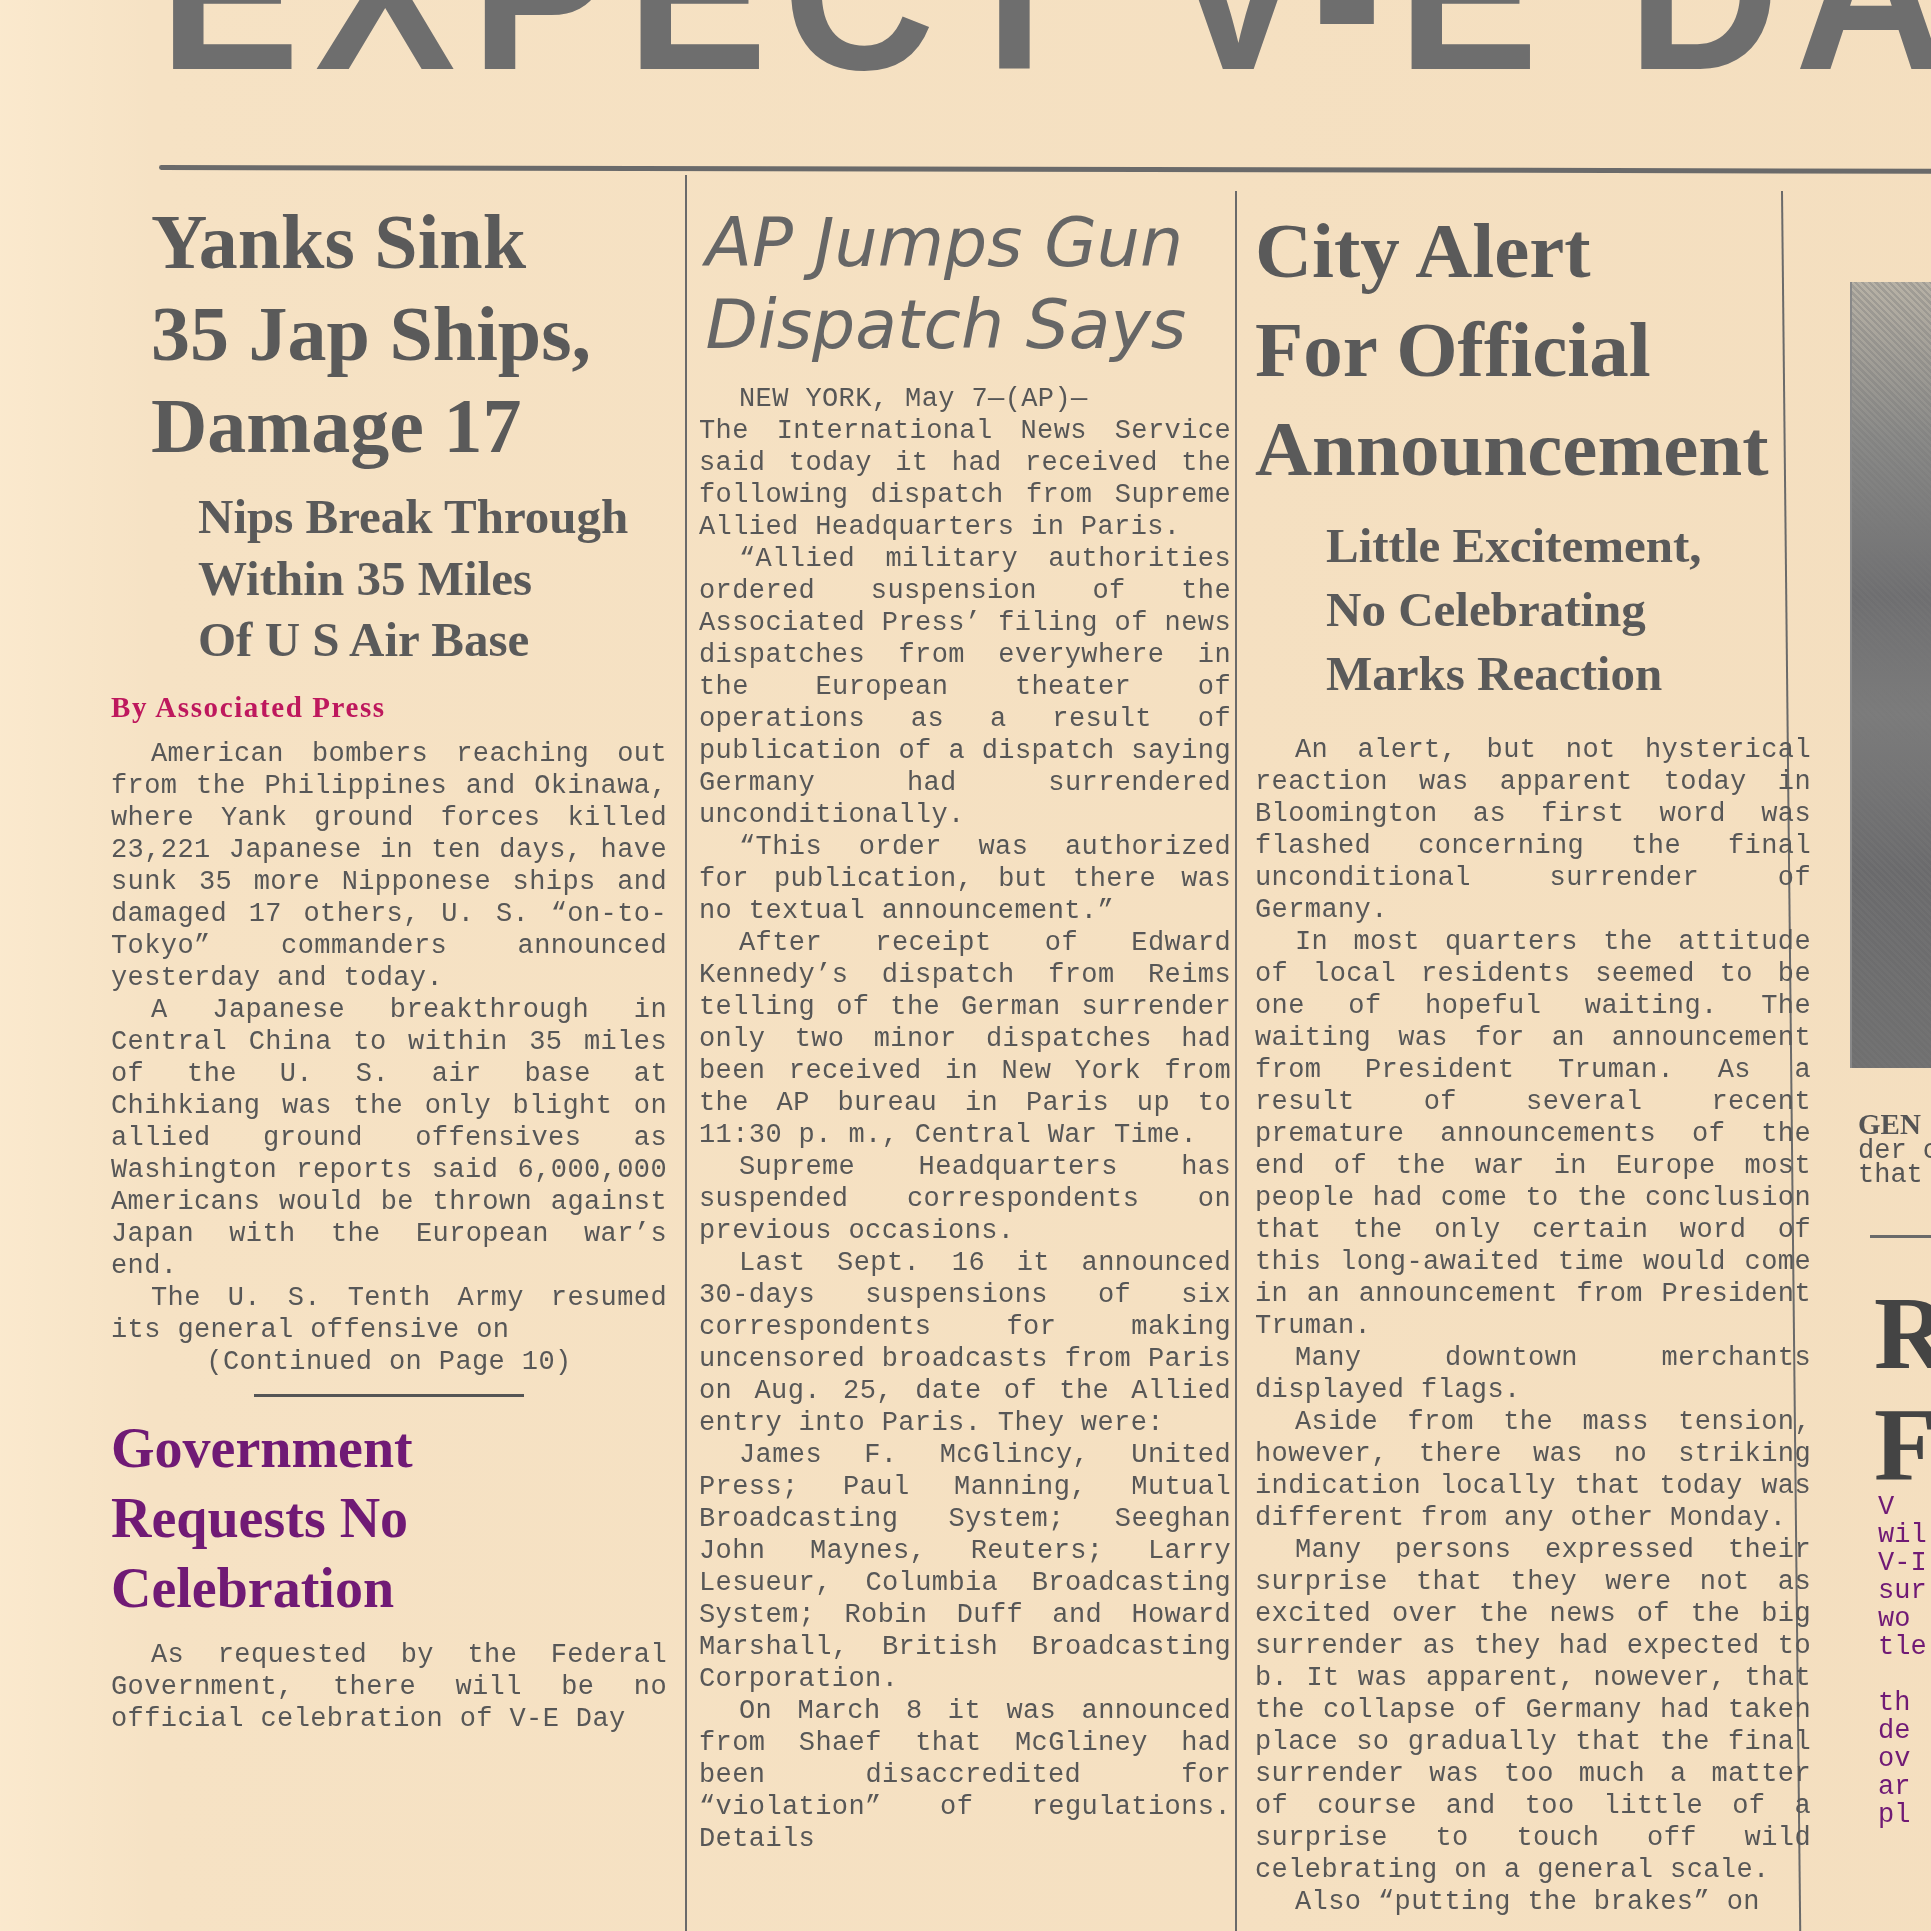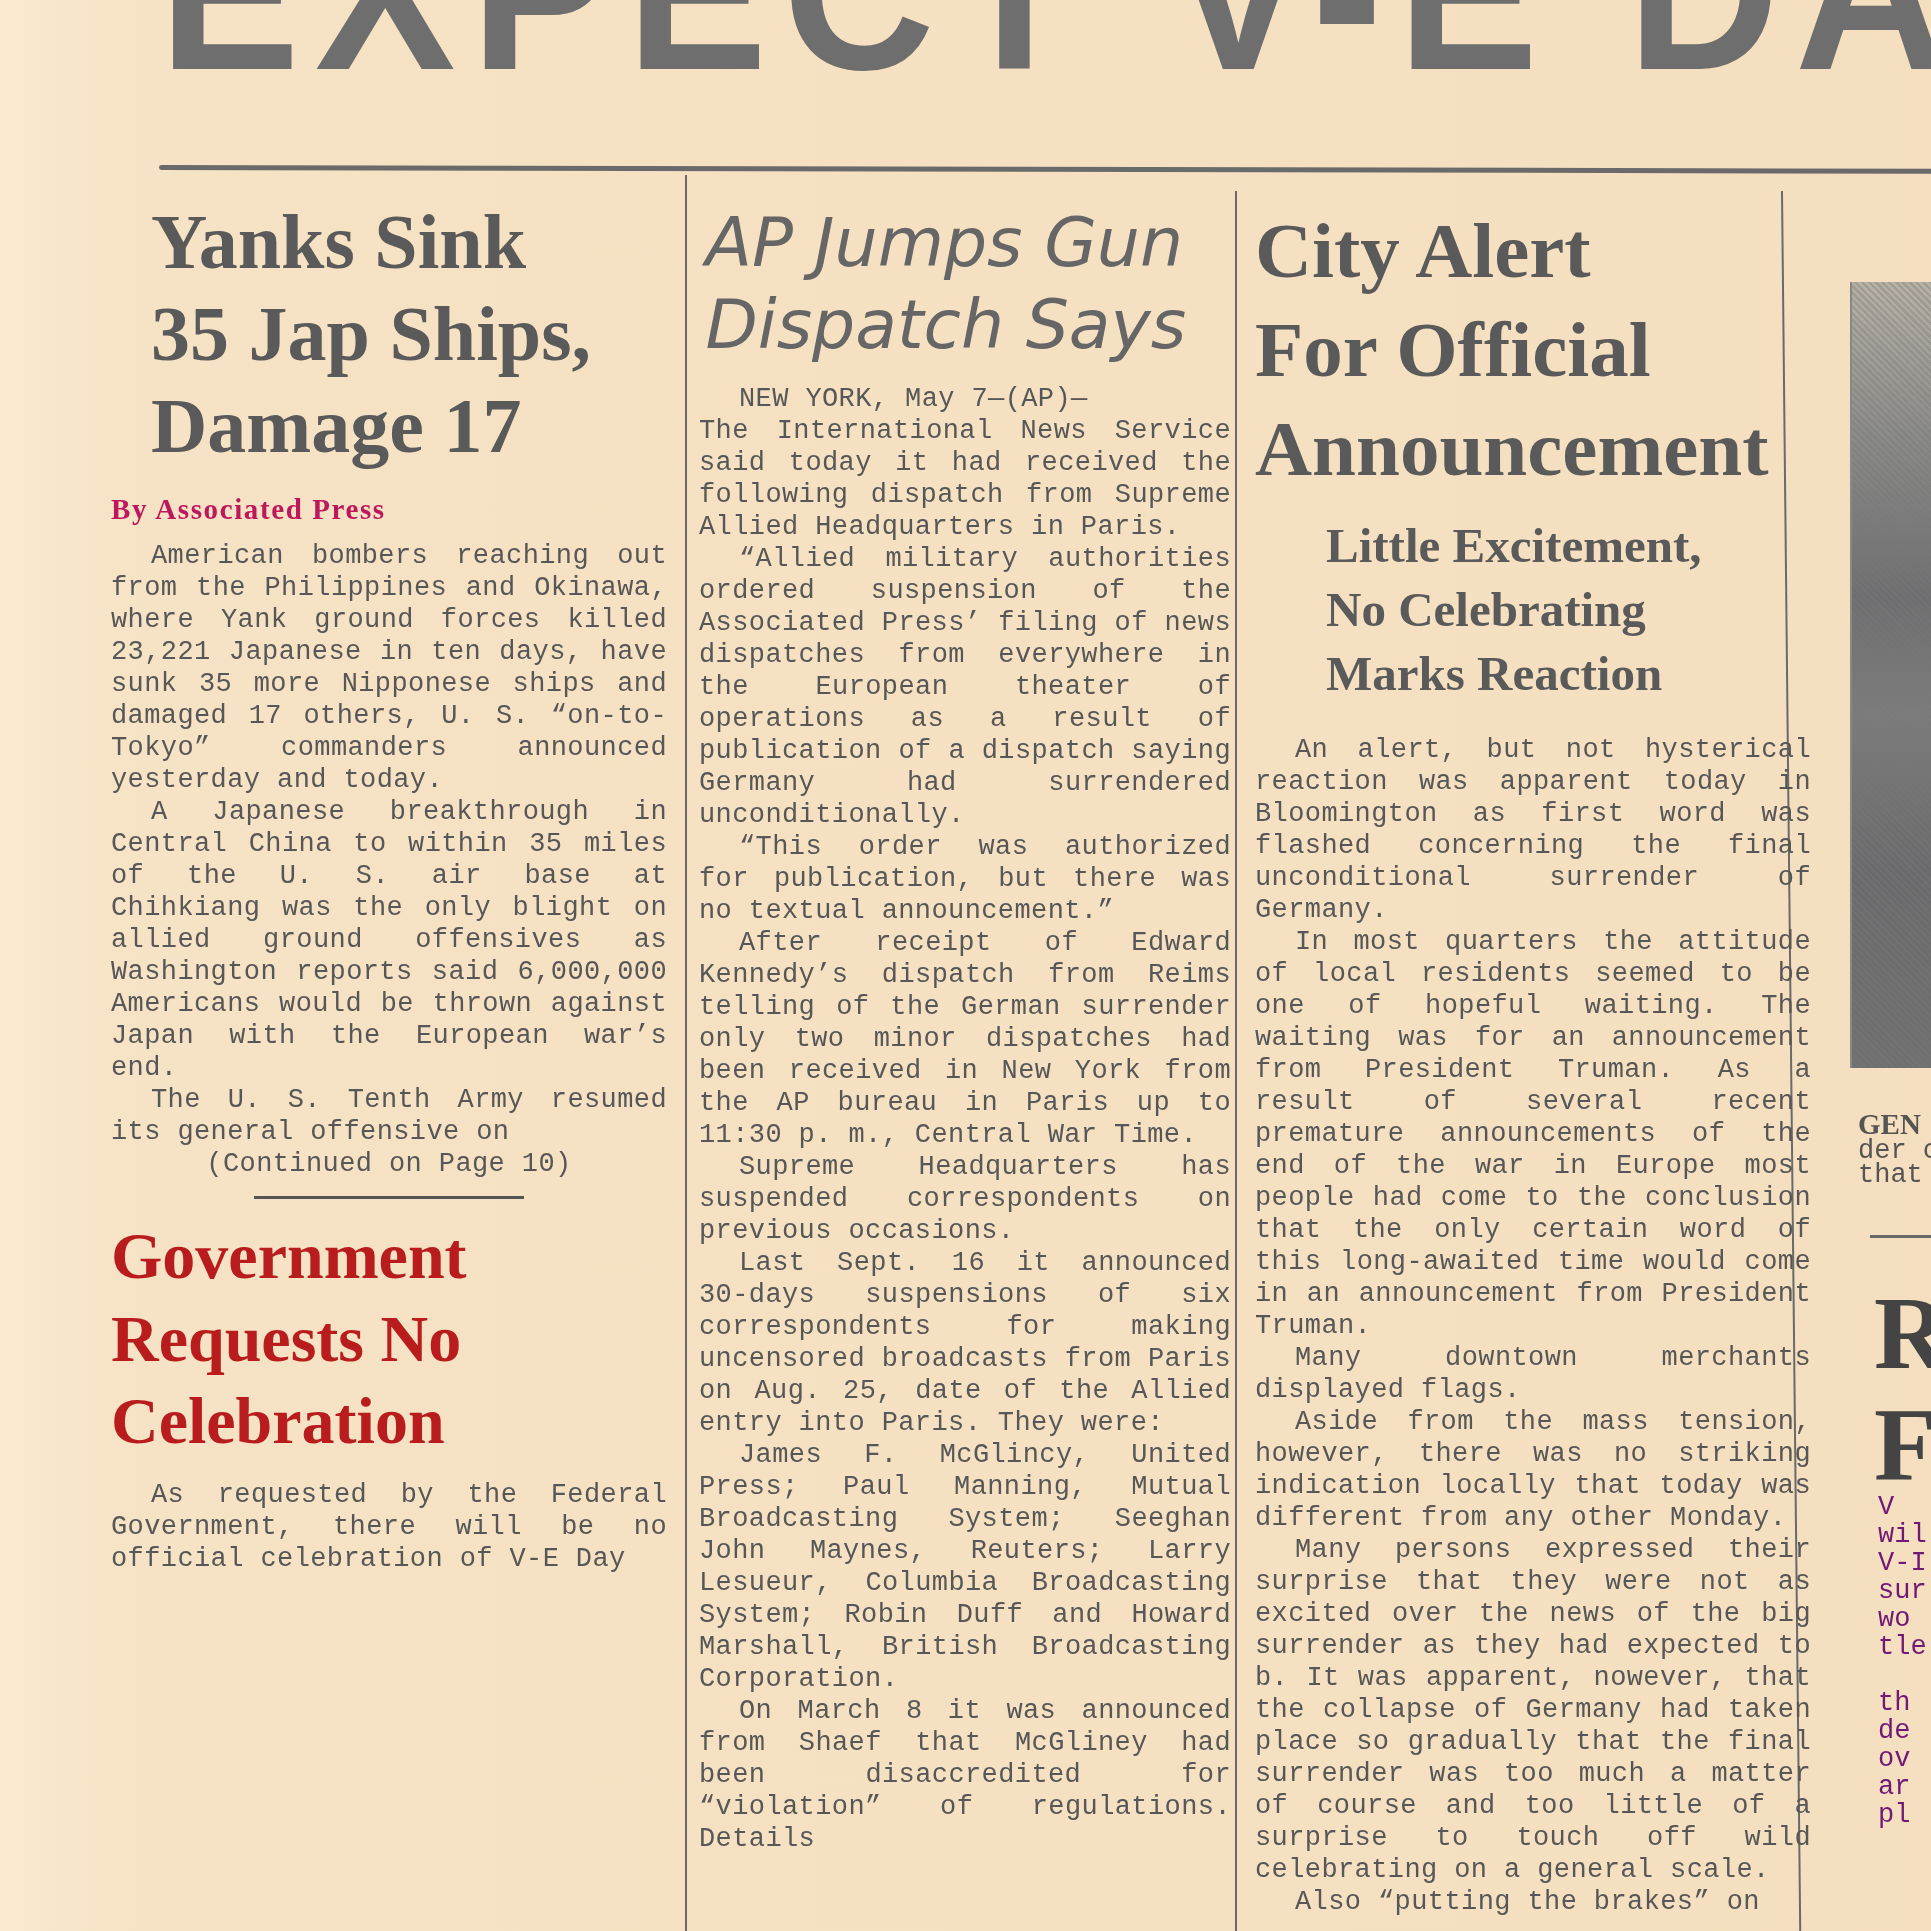--- a/index.html
+++ b/index.html
@@ -48,29 +48,34 @@
 <div class="vrule" style="left:685px; top:175px; height:1756px;"></div>
 <div class="vrule" style="left:1235px; top:191px; height:1741px;"></div>
 <div class="vrule" style="left:1781px; top:191px; height:1741px; transform:rotate(-0.6deg); transform-origin:top;"></div>
 
 <div class="col" style="left:111px; top:196px; width:556px;">
   <div class="hl" style="font-size:78px; margin-left:40px;">
     <div>Yanks Sink</div>
     <div>35 Jap Ships,</div>
     <div>Damage 17</div>
   </div>
+  <div class="hl" style="font-size:49px; margin:14.3px 0 0 87px; line-height:1.25;">
+    <div>Nips Break Through</div>
+    <div>Within 35 Miles</div>
+    <div>Of U S Air Base</div>
+  </div>
   <div class="byline">By Associated Press</div>
   <div class="body-text">
     <p>American bombers reaching out from the Philippines and Okinawa, where Yank ground forces killed 23,221 Japanese in ten days, have sunk 35 more Nipponese ships and damaged 17 others, U. S. “on-to-Tokyo” commanders announced yesterday and today.</p>
     <p>A Japanese breakthrough in Central China to within 35 miles of the U. S. air base at Chihkiang was the only blight on allied ground offensives as Washington reports said 6,000,000 Americans would be thrown against Japan with the European war’s end.</p>
     <p>The U. S. Tenth Army resumed its general offensive on</p>
     <div style="text-align:center;">(Continued on Page 10)</div>
   </div>
   <div class="short-rule"></div>
-  <div class="hl" style="font-size:66px; line-height:1.25; color:#b91c1c;">
+  <div class="hl" style="font-size:56px; line-height:1.25; color:#701a75;">
     <div>Government</div>
     <div>Requests No</div>
     <div>Celebration</div>
   </div>
   <div class="body-text" style="margin-top:16px;">
     <p>As requested by the Federal Government, there will be no official celebration of V-E Day</p>
   </div>
 </div>
 
 <div class="col" style="left:699px; top:202px; width:532px;">

